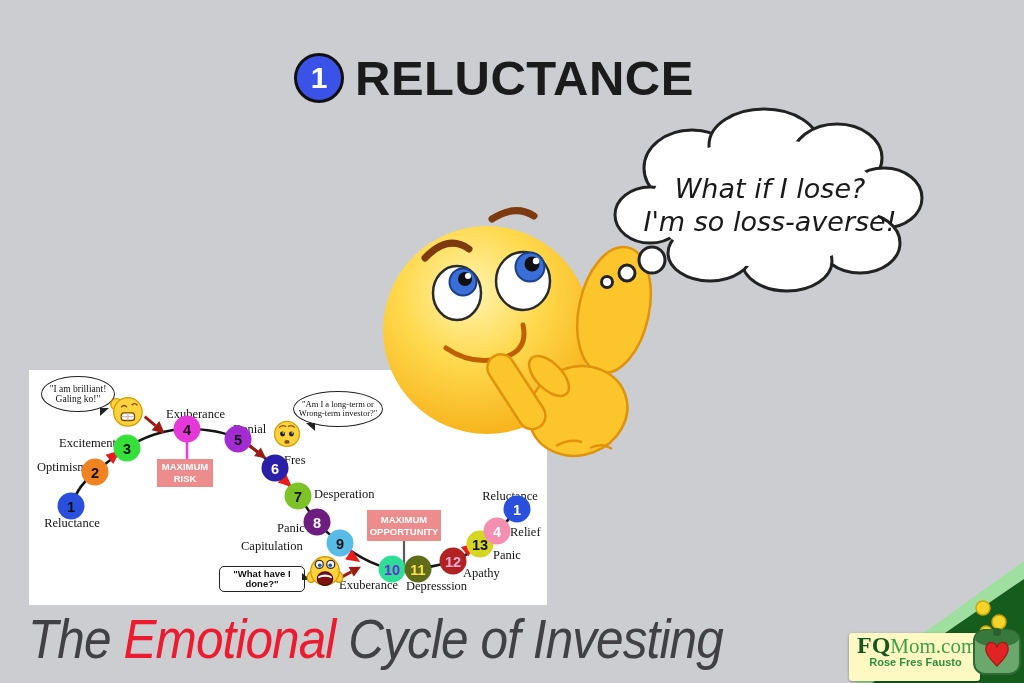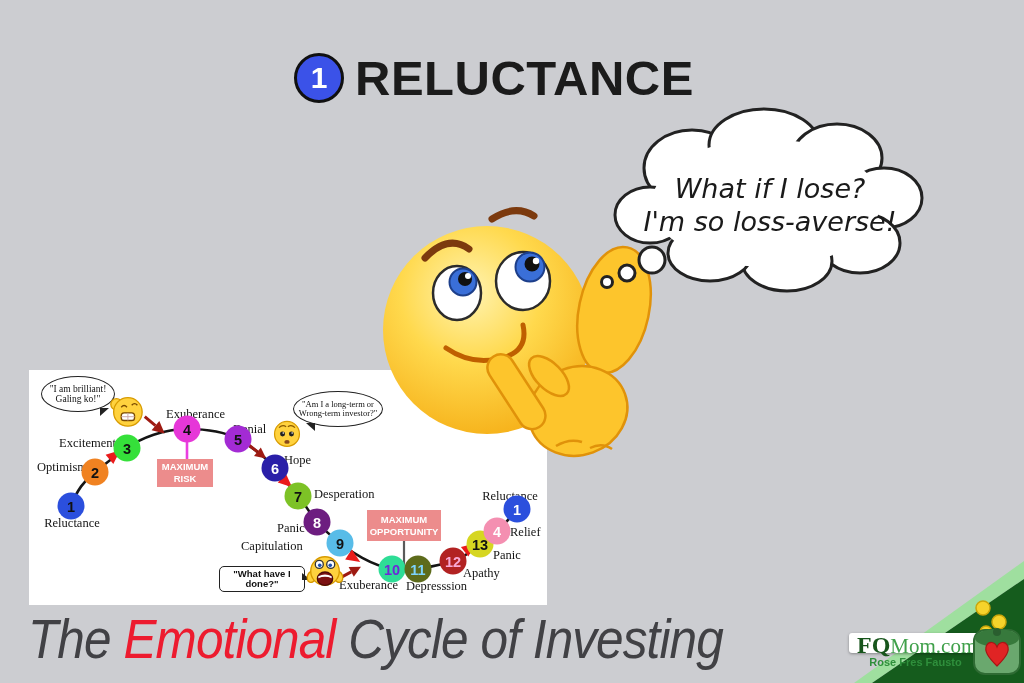--- a/index.html
+++ b/index.html
@@ -30,21 +30,21 @@
   .mini{position:absolute;z-index:4;}
   .mini path,.mini circle,.mini rect,.mini ellipse{stroke-width:1.4;}
   
   .emoji{position:absolute;left:370px;top:198px;z-index:5;}
   
   .footer{position:absolute;left:28px;top:607px;font-size:55px;font-style:italic;color:#414145;
           white-space:nowrap;transform:scaleX(.9);transform-origin:left top;letter-spacing:-1px;z-index:3;}
   .footer .hl{color:#ed1b2f;}
   
   .corner{position:absolute;right:0;bottom:0;z-index:4;}
-  .loglabel{position:absolute;left:849px;top:633px;width:131px;height:20px;background:#ffffff;border-radius:3px;
+  .loglabel{position:absolute;left:849px;top:633px;width:131px;height:48px;background:#fef9c3;border-radius:3px;
             box-shadow:0 1px 3px rgba(0,0,0,.35);z-index:5;padding:1px 6px 0 8px;box-sizing:border-box;}
   .loglabel .l1{font-family:"Liberation Serif",serif;line-height:22px;white-space:nowrap;}
   .loglabel .fq{font-size:24px;font-weight:bold;color:#17551c;}
   .loglabel .mom{font-size:21px;color:#3fa04a;}
   .loglabel .l2{font-size:11px;color:#2f8f3c;text-align:center;margin-top:-3px;font-weight:bold;}
   .purse{position:absolute;left:968px;top:596px;z-index:6;}
 </style>
 </head>
 <body>
 
@@ -147,41 +147,41 @@
     <div class="node" style="left: 288px; top: 152px; background: rgb(109, 29, 128);">
         <span style="color: rgb(255, 255, 255);">8</span>
       </div>
     <div class="node" style="left: 311px; top: 173px; background: rgb(88, 188, 232);">
         <span style="color: rgb(17, 17, 17);">9</span>
       </div>
     <div class="node" style="left: 363px; top: 199px; background: rgb(46, 221, 150);">
         <span style="color: #6d28d9;">10</span>
       </div>
     <div class="node" style="left: 389px; top: 199px; background: rgb(93, 107, 27);">
-        <span style="color: #7dd3fc;">11</span>
+        <span style="color: #fde047;">11</span>
       </div>
     <div class="node" style="left: 424px; top: 191px; background: rgb(178, 34, 34);">
         <span style="color: #f9a8d4;">12</span>
       </div>
     <div class="node" style="left: 451px; top: 174px; background: rgb(214, 214, 33);">
         <span style="color: rgb(17, 17, 17);">13</span>
       </div>
     <div class="node" style="left: 468px; top: 161px; background: rgb(244, 143, 177);">
         <span style="color: rgb(255, 255, 255);">4</span>
       </div>
     <div class="node" style="left: 488px; top: 139px; background: rgb(43, 79, 221);">
         <span style="color: rgb(255, 255, 255);">1</span>
       </div>
 
     <span class="clabel" style="left:10px;top:146px;width:66px;text-align:center">Reluctance</span>
     <span class="clabel" style="left:8px;top:90px">Optimism</span>
     <span class="clabel" style="left:30px;top:66px">Excitement</span>
     <span class="clabel" style="left:120px;top:37px;width:76px;text-align:right">Exuberance</span>
     <span class="clabel" style="left:204px;top:52px">Denial</span>
-    <span class="clabel" style="left:255px;top:83px">Hope</span>
+    <span class="clabel" style="left:255px;top:83px">Fres</span>
     <span class="clabel" style="left:285px;top:117px">Desperation</span>
     <span class="clabel" style="left:248px;top:151px">Panic</span>
     <span class="clabel" style="left:212px;top:169px">Capitulation</span>
     <span class="clabel" style="left:310px;top:208px">Exuberance</span>
     <span class="clabel" style="left:377px;top:209px">Depresssion</span>
     <span class="clabel" style="left:434px;top:196px">Apathy</span>
     <span class="clabel" style="left:464px;top:178px">Panic</span>
     <span class="clabel" style="left:481px;top:155px">Relief</span>
     <span class="clabel" style="left:448px;top:119px;width:66px;text-align:center">Reluctance</span>
 

